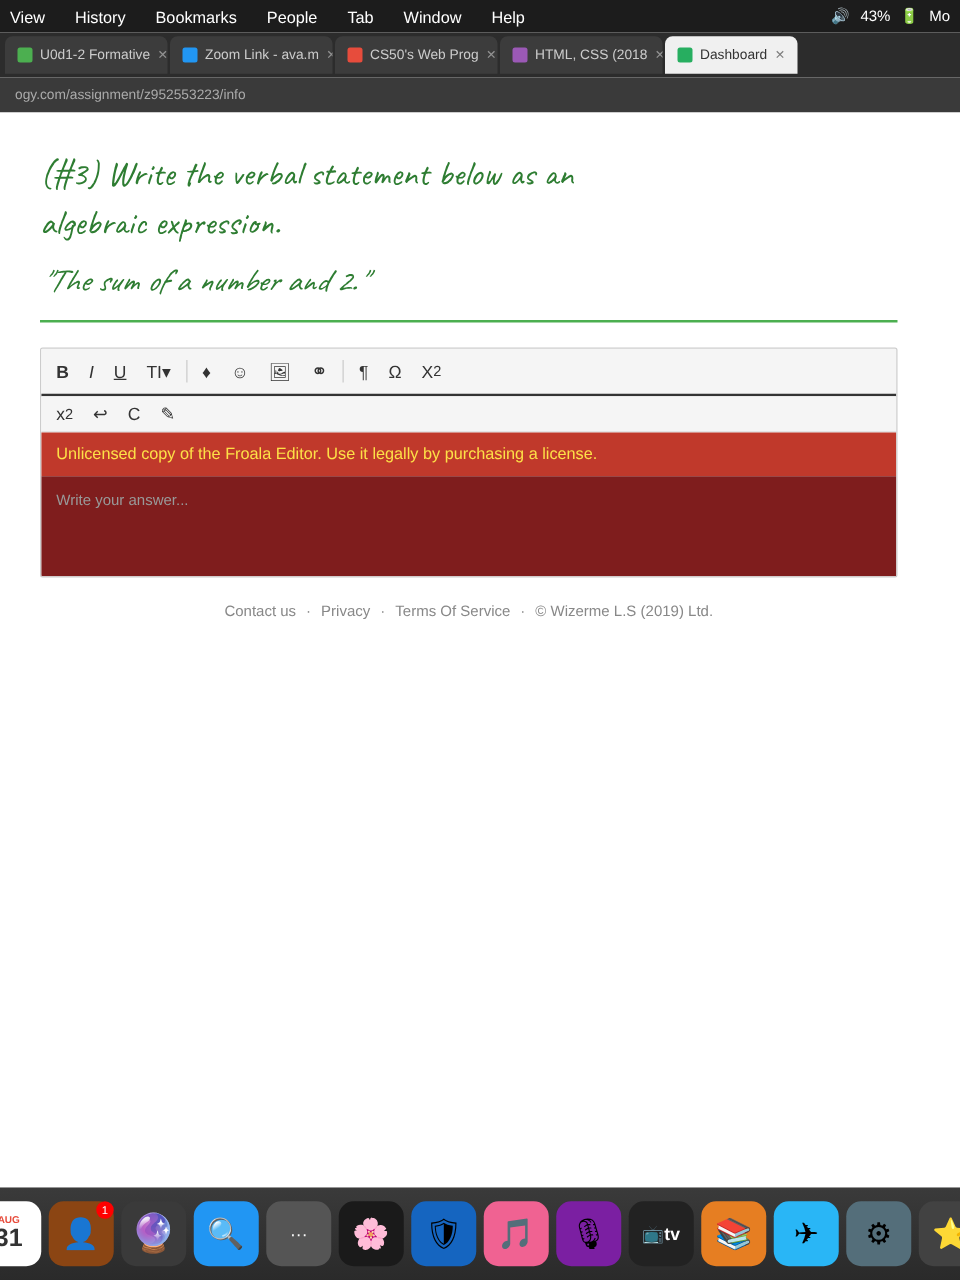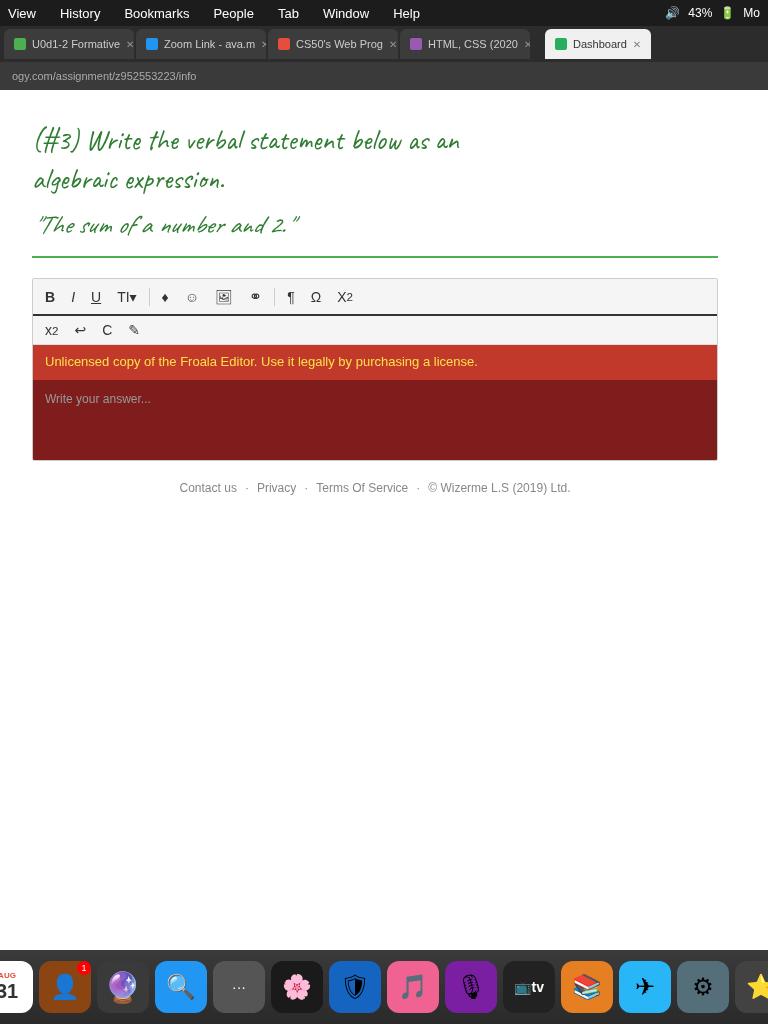--- a/index.html
+++ b/index.html
@@ -78,21 +78,20 @@
       overflow: hidden;
       gap: 6px;
       cursor: pointer;
       flex-shrink: 0;
       margin-right: 2px;
     }
 
     .tab.active {
       background: #f0f0f0;
       color: #333;
-      margin-left: 13px;
     }
 
     .tab-close {
       font-size: 10px;
       opacity: 0.6;
     }
 
     .tab-favicon {
       width: 12px;
       height: 12px;
@@ -323,21 +322,21 @@
       </div>
 
       <div class="tab">
         <span class="tab-favicon" style="background:#e74c3c;"></span>
         <span>CS50's Web Prog</span>
         <span class="tab-close">✕</span>
       </div>
 
       <div class="tab">
         <span class="tab-favicon" style="background:#9b59b6;"></span>
-        <span>HTML, CSS (2020</span>
+        <span>HTML, CSS (2018</span>
         <span class="tab-close">✕</span>
       </div>
 
       <div class="tab active">
         <span class="tab-favicon" style="background:#27ae60;"></span>
         <span>Dashboard</span>
         <span class="tab-close">✕</span>
       </div>
     </div>
 

